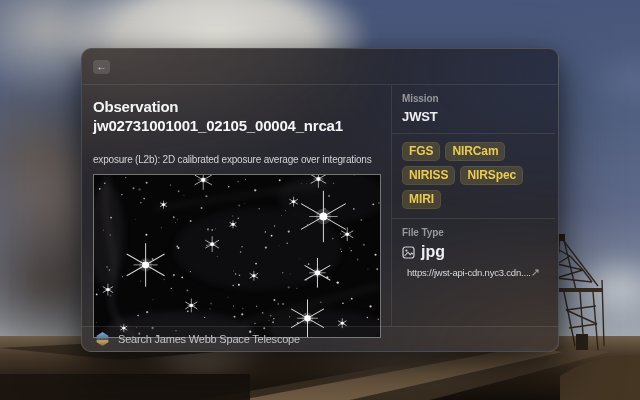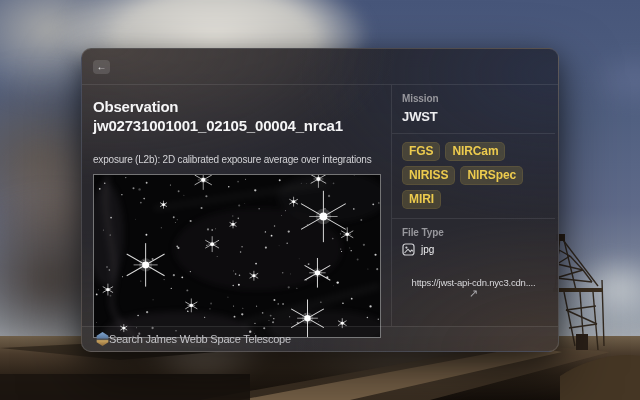--- a/index.html
+++ b/index.html
@@ -65,29 +65,29 @@
 
   .side-pane { flex:1; padding:8px 13px 0 10px; }
   .side-label { font-size:10px; color:#97979c; font-weight:bold; letter-spacing:-.1px; }
   .side-value { margin-top:5px; font-size:13px; color:#eeeef0; font-weight:bold; letter-spacing:-.1px; }
   .side-divider { height:1px; background:rgba(255,255,255,.09); margin:9px -10px 8px -10px; }
   .badges { display:flex; flex-wrap:wrap; gap:5px; margin-top:6px; max-width:130px; }
   .badge { font-size:12px; font-weight:bold; color:#edcb4e; background:rgba(234,200,80,.17);
     box-shadow:inset 0 0 0 1px rgba(234,200,80,.10);
     padding:2px 7px 3px 7px; border-radius:5px; letter-spacing:-.1px;text-align:center; }
   .filetype-row { display:flex; align-items:center; gap:6px; margin-top:5px; }
-  .filetype-row .ft-text { font-size:10px; color:#eeeef0; font-weight:normal; }
-  .filelink-row { display:flex; align-items:center; justify-content:center; margin-top:21px;flex-direction:column; }
+  .filetype-row .ft-text { font-size:16px; color:#eeeef0; font-weight:bold; }
+  .filelink-row { display:flex; align-items:center; justify-content:center; margin-top:6px; }
   .filelink-url { font-size:9.5px; color:#d8d8db; letter-spacing:-.2px; white-space:nowrap;
     overflow:hidden; max-width:134px; }
   .ext-arrow { font-size:11px; color:#ababaf; line-height:1; }
 
   .modal-footer { position:absolute; left:0; right:0; bottom:0; height:25px;
     border-top:1px solid rgba(255,255,255,.09); background:rgba(255,255,255,.025);
-    display:flex; align-items:center; padding:0 14px; }
+    display:flex; align-items:center; padding:0 14px; gap:9px; }
   .footer-label { font-size:11px; color:#c3c3c7; letter-spacing:-.2px; }
   .hex-icon { width:13px; height:14px;
     clip-path:polygon(50% 0%, 95% 26%, 95% 74%, 50% 100%, 5% 74%, 5% 26%);
     background:linear-gradient(180deg,#7ea3cd 0%,#5e7da3 42%,#43464c 52%,#c9a35e 62%,#8a683a 100%); }
 </style>
 </head>
 <body>
 
 <div class="wallpaper">
   <div class="sky"></div>

